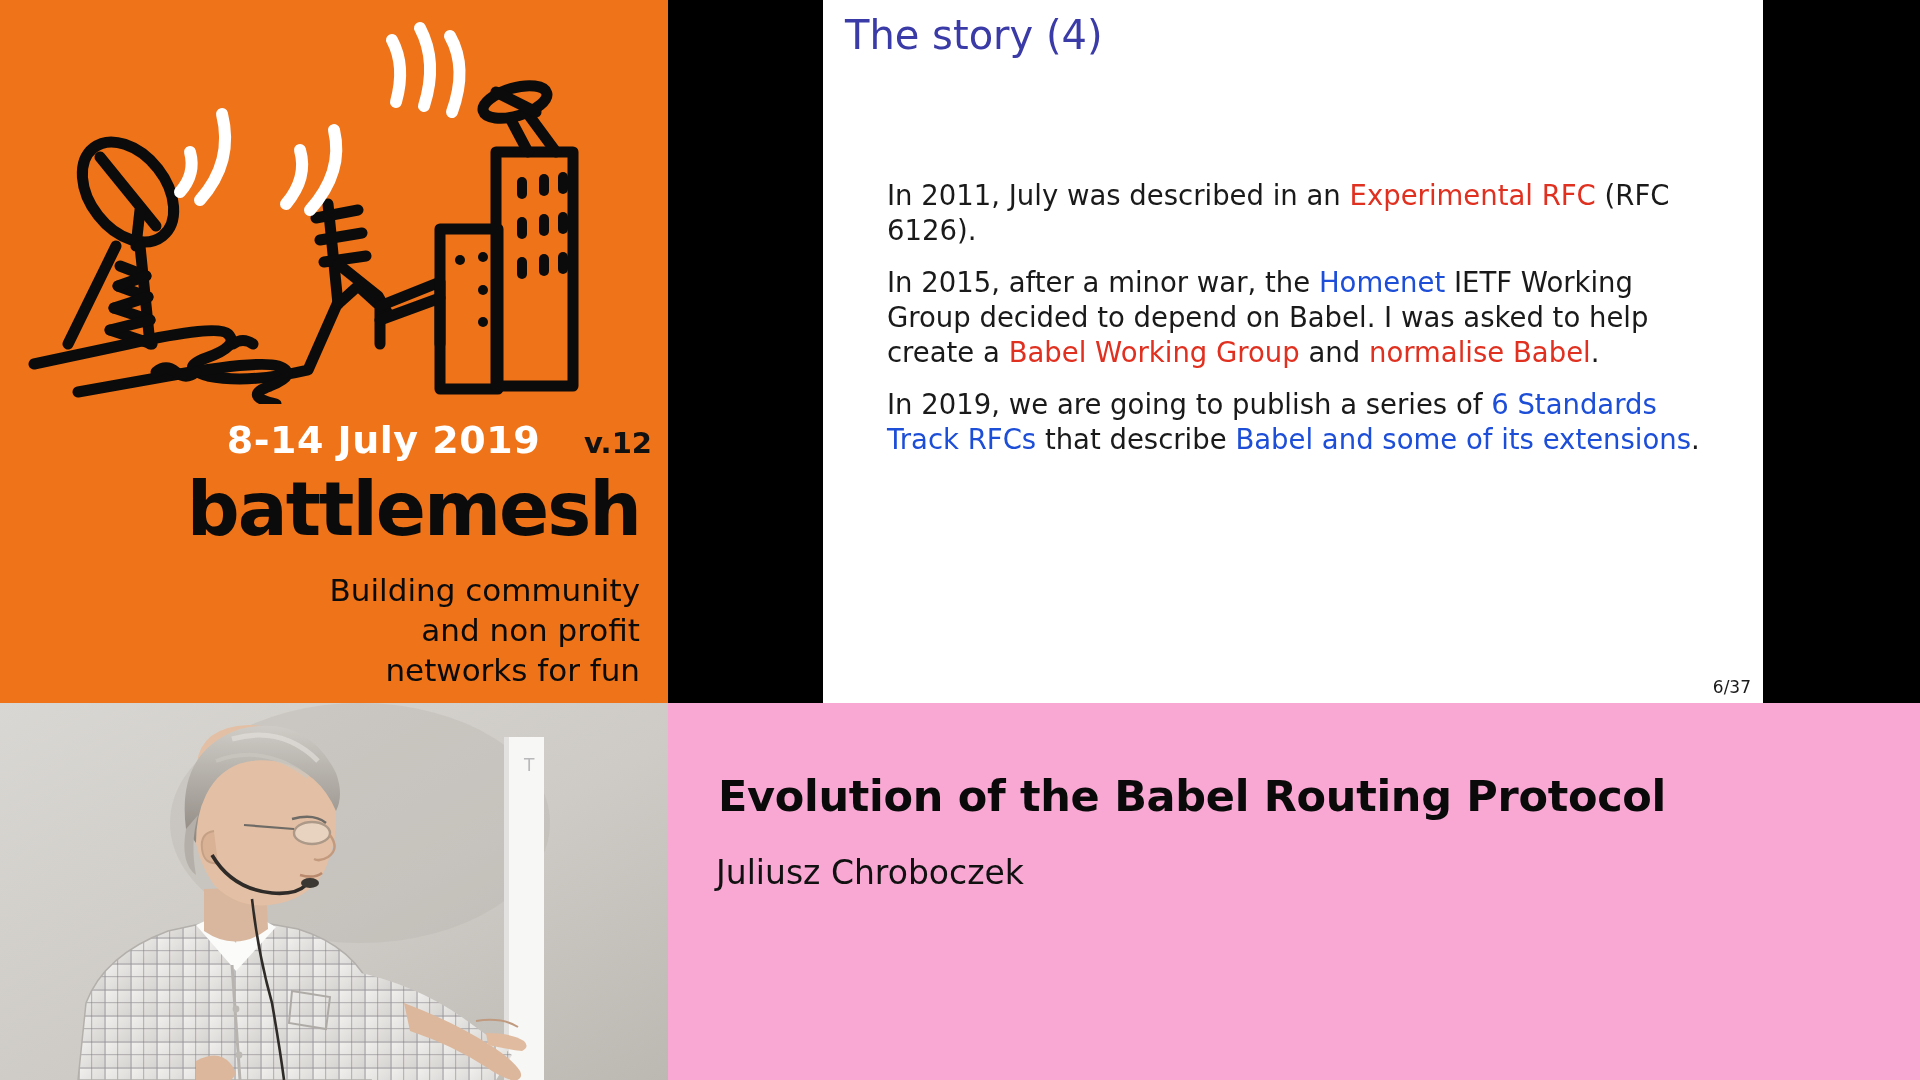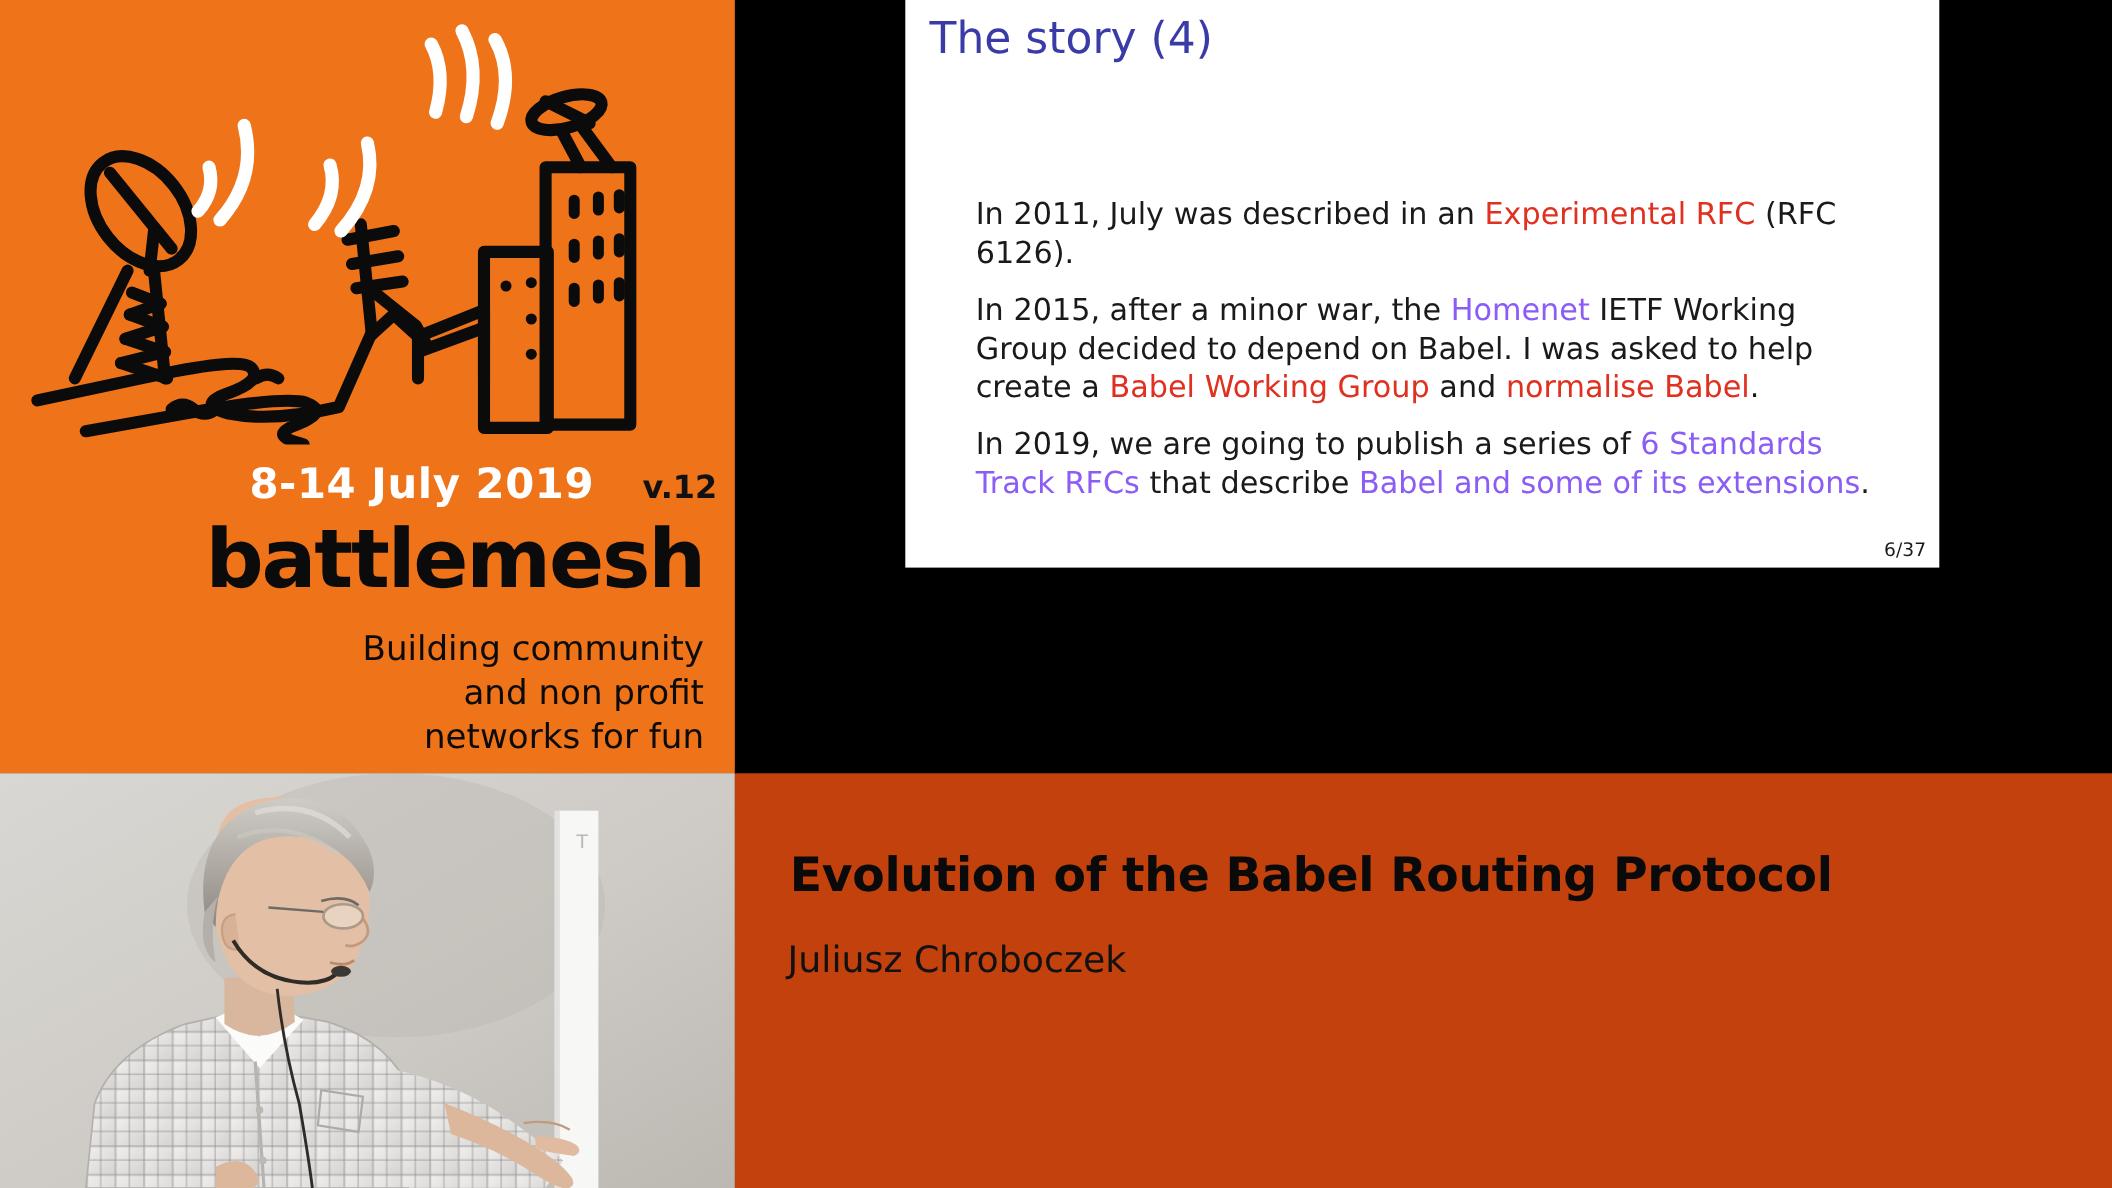--- a/index.html
+++ b/index.html
@@ -77,21 +77,21 @@
     font-weight: normal;
     font-size: 31px;
     line-height: 40px;
     color: #0b0b0b;
   }
 
   
   #slide {
     position: absolute;
     left: 823px; top: 0;
-    width: 940px; height: 516px;
+    width: 940px; height: 703px;
     background: #ffffff;
   }
   #slide-title {
     position: absolute;
     left: 22px; top: 12px;
     font-family: "DejaVu Sans", sans-serif;
     font-size: 40px;
     color: #3B3BA8;
     letter-spacing: 0px;
   }
@@ -99,21 +99,21 @@
     position: absolute;
     left: 64px; top: 178px;
     width: 828px;
     font-family: "DejaVu Sans", sans-serif;
     font-size: 27.5px;
     line-height: 35px;
     color: #1a1a1a;
   }
   #slide-body p { margin: 0 0 17px 0; }
   .hl-red  { color: #E03020; }
-  .hl-blue { color: #8b5cf6; }
+  .hl-blue { color: #1d4ed8; }
   #slide-pagenum {
     position: absolute;
     right: 12px; bottom: 6px;
     font-family: "DejaVu Sans", sans-serif;
     font-size: 17px;
     color: #1a1a1a;
   }
 
   
   #video {
@@ -122,21 +122,21 @@
     width: 668px; height: 377px;
     overflow: hidden;
     background: #cfcdc9;
   }
 
   
   #banner {
     position: absolute;
     left: 668px; top: 703px;
     width: 1252px; height: 377px;
-    background: #c2410c;
+    background: #f9a8d4;
   }
   #banner-title {
     position: absolute;
     left: 50px; top: 68px;
     font-family: "DejaVu Sans", sans-serif;
     font-weight: bold;
     font-size: 43px;
     color: #0a0a0a;
     letter-spacing: -0.3px;
   }

